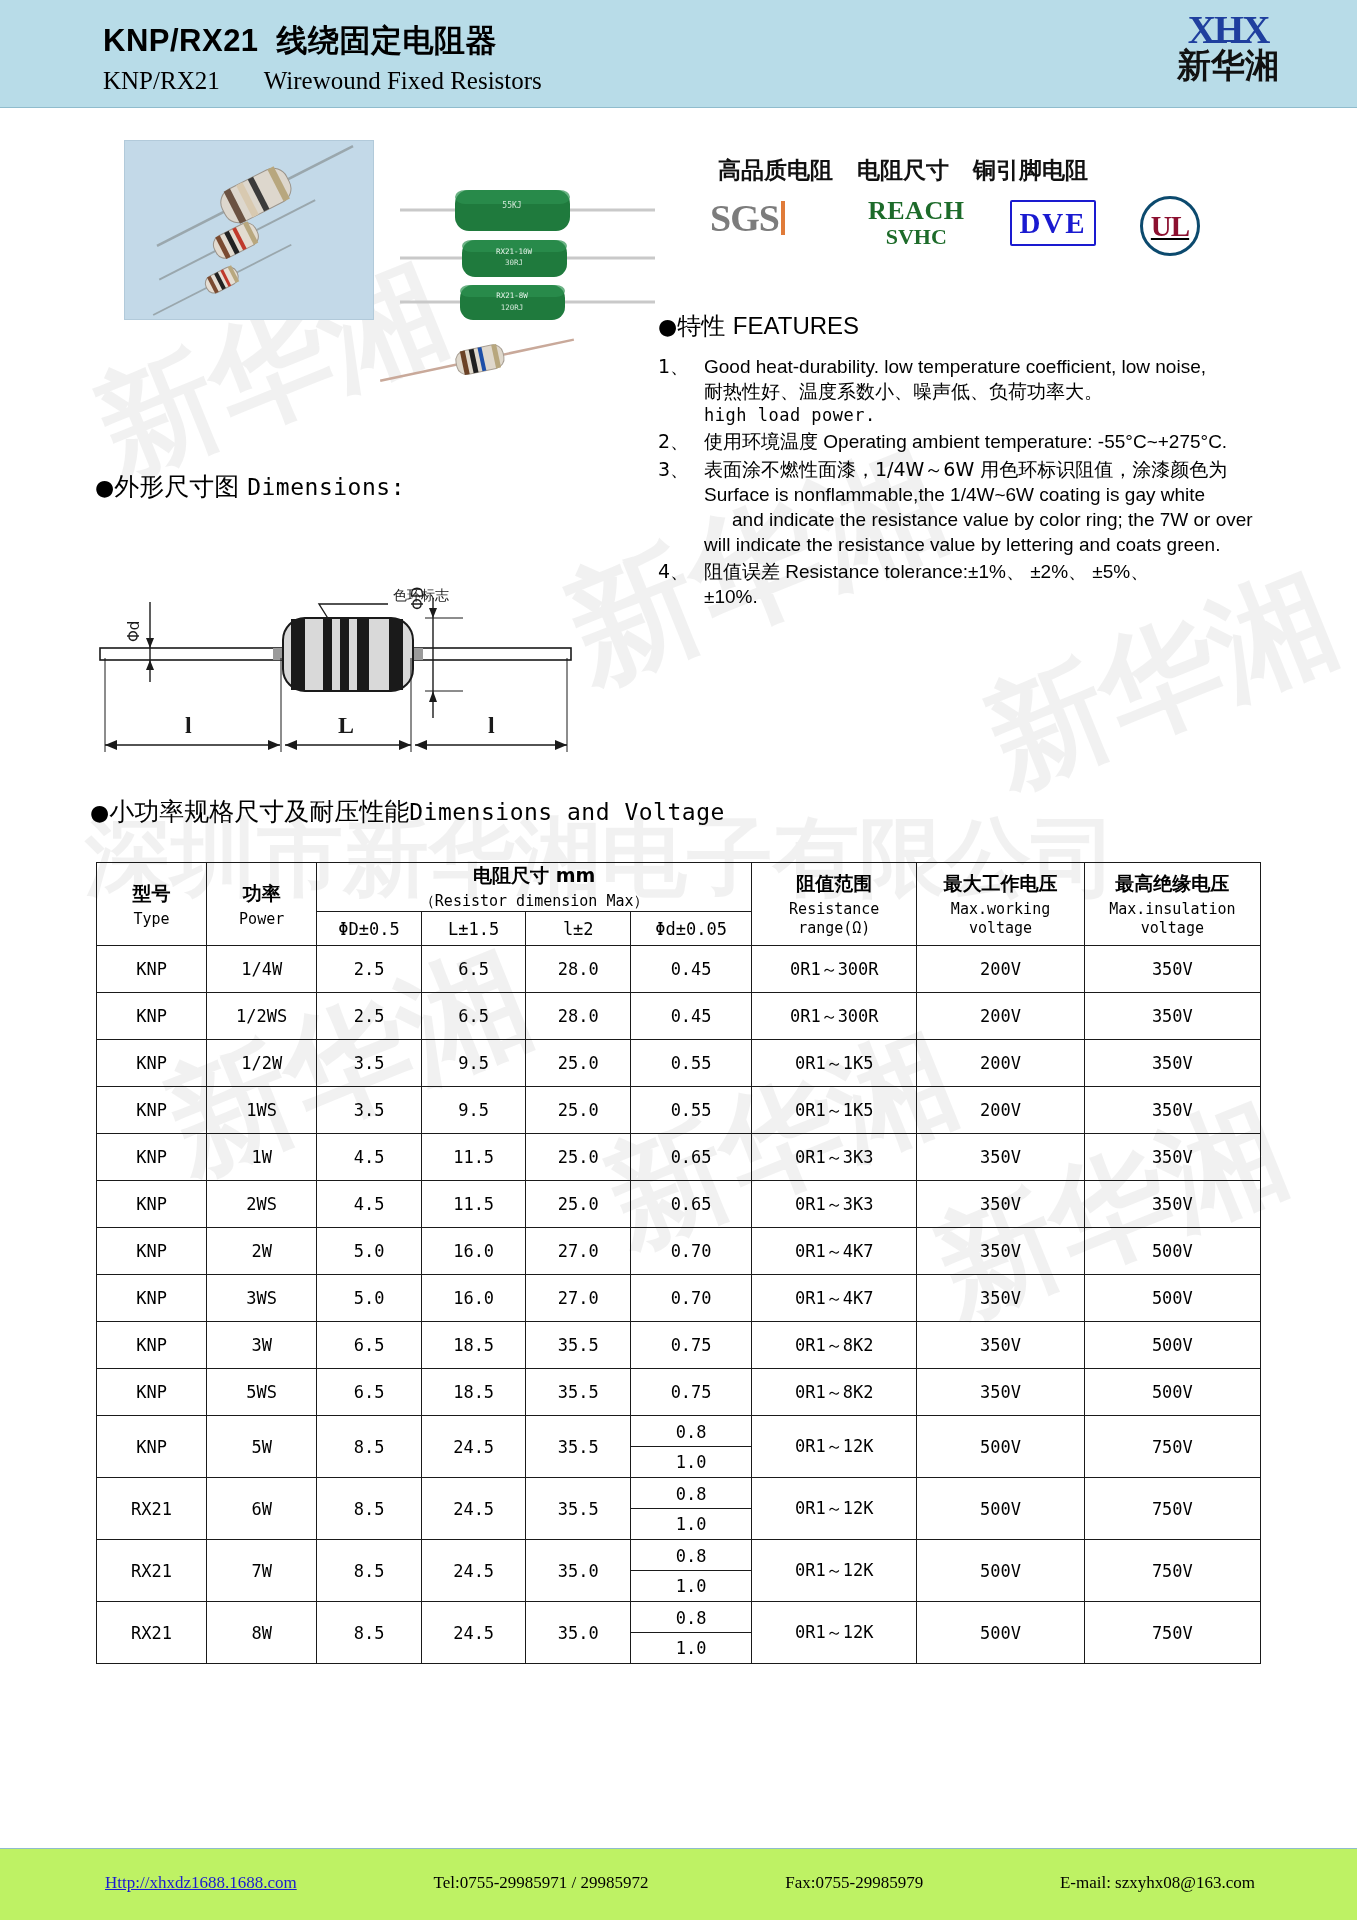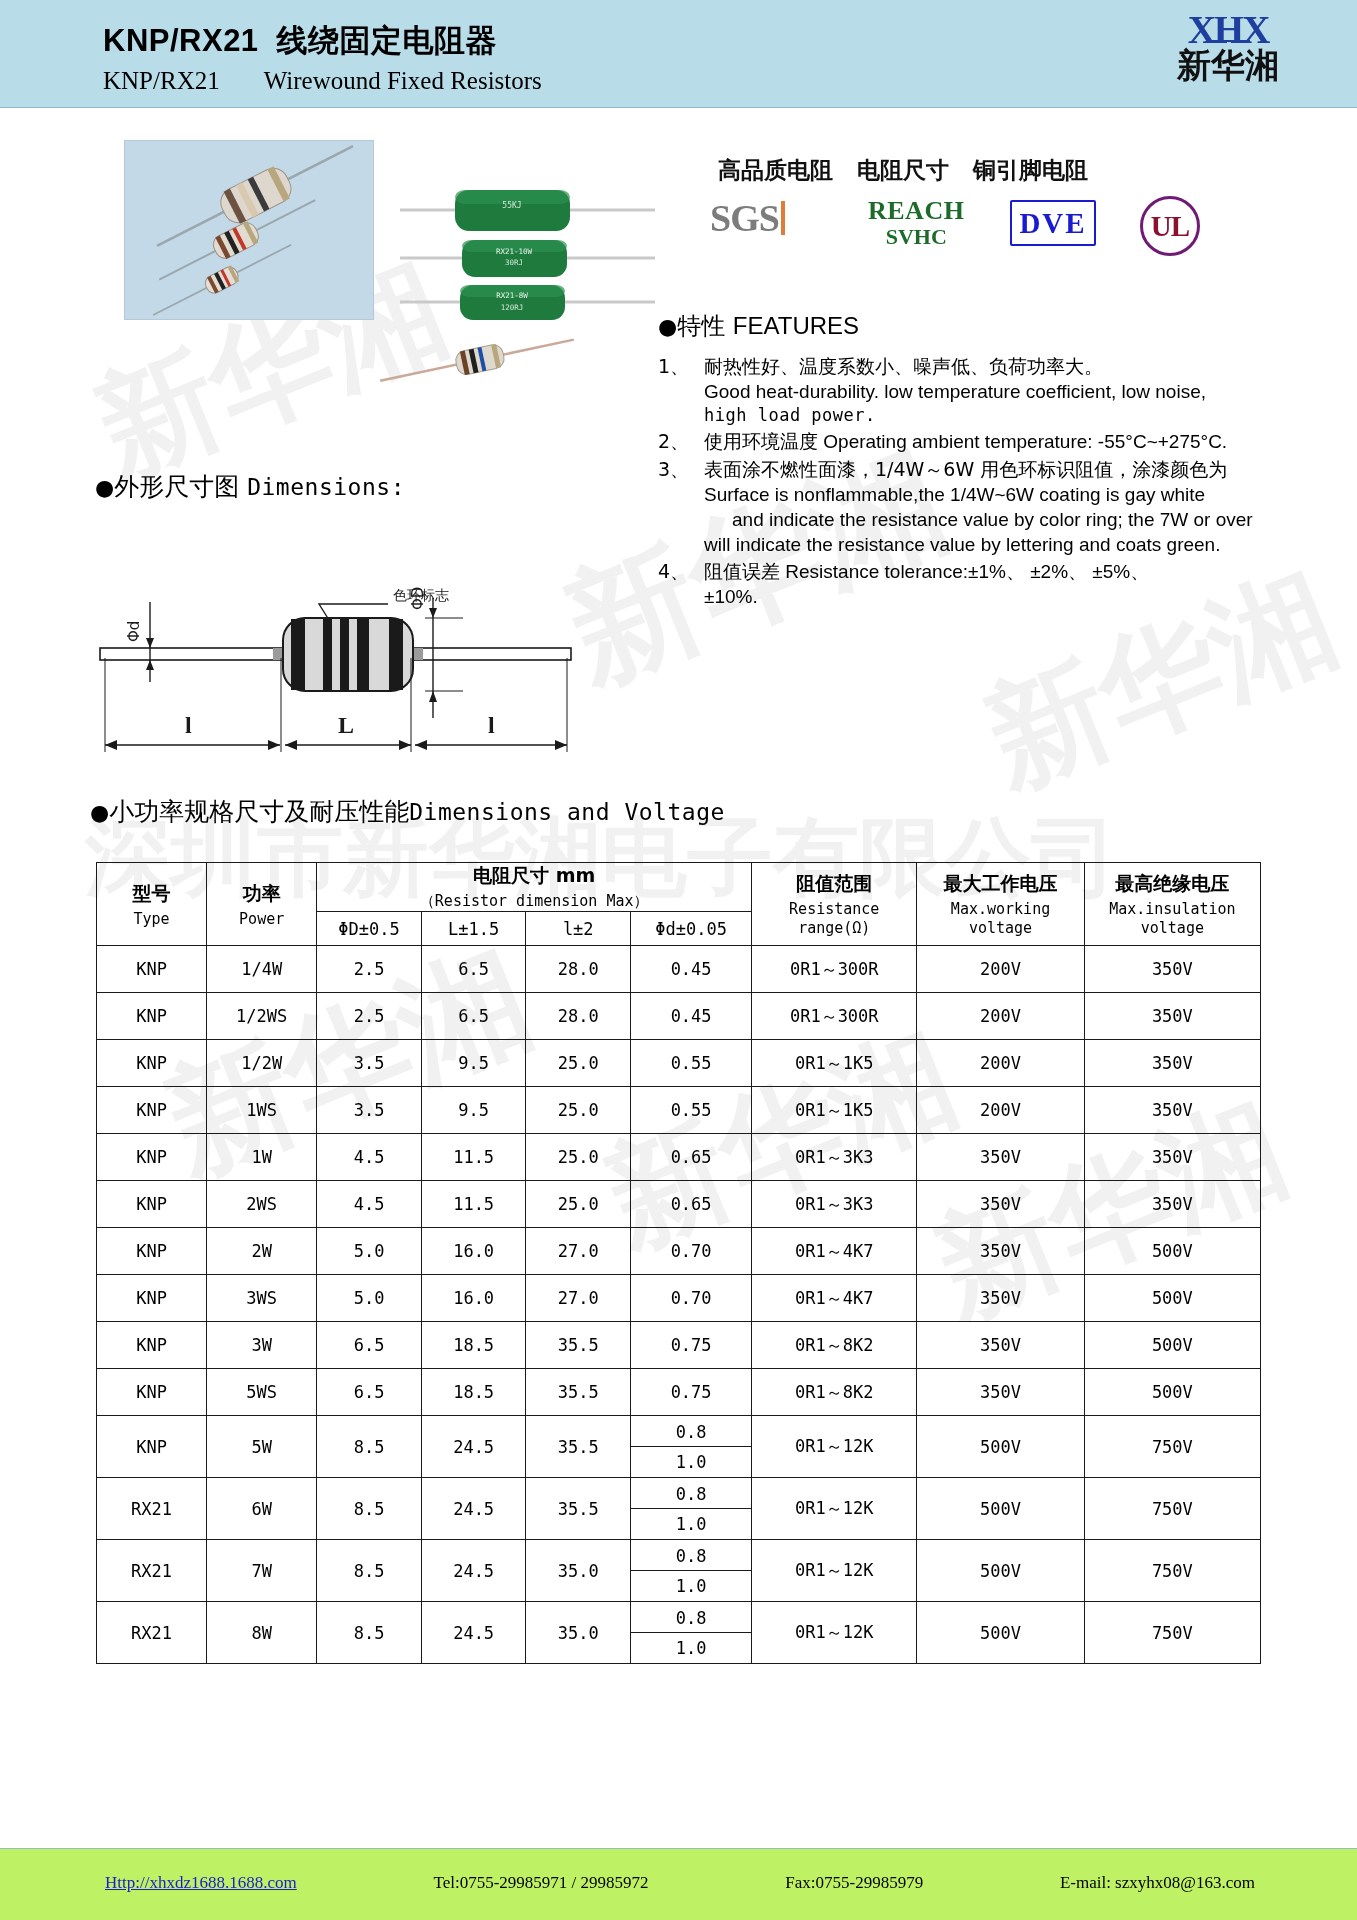--- a/index.html
+++ b/index.html
@@ -86,22 +86,22 @@
   }
   .badge-vde {
     left:300px; top:4px; width:86px; height:46px; border:2.5px solid #1a1ad0;
     border-radius:2px; position:absolute;
   }
   .badge-vde .dve {
     font-family:"Liberation Serif", serif; font-weight:bold; font-size:29px;
     color:#1a1ad0; text-align:center; line-height:42px; letter-spacing:2px;
   }
   .badge-ul {
-    left:430px; top:0; width:60px; height:60px; border:3px solid #701a75;
-    border-radius:50%; position:absolute;
+    left:430px; top:0; width:60px; height:60px; border:3px solid #0c4a6e;
+    border-radius:50%; position:absolute;text-decoration:underline;
   }
   .badge-ul .ul {
     font-family:"Liberation Serif", serif; font-weight:bold; font-size:29px;
     color:#8c1030; text-align:center; line-height:55px; letter-spacing:-1px;
   }
 
   
   .features { position:absolute; left:658px; top:310px; width:640px; }
   .sec-head {
     font-family:"DejaVu Sans", sans-serif; font-size:24px; color:#000;
@@ -288,22 +288,22 @@
 
 <div class="features">
   <div class="sec-head">
     <span class="bullet">●</span><span class="cnt">特性</span>
     <span class="en">FEATURES</span>
   </div>
 
   <div class="feat-item">
     <div class="feat-num cnt">1、</div>
     <div class="feat-body">
+      <span class="ind ent">Good heat-durability. low temperature coefficient, low noise,</span>
       <span class="ind cnt">耐热性好、温度系数小、噪声低、负荷功率大。</span>
-      <span class="ind ent">Good heat-durability. low temperature coefficient, low noise,</span>
       <span class="ind mono">high load power.</span>
     </div>
   </div>
 
   <div class="feat-item">
     <div class="feat-num cnt">2、</div>
     <div class="feat-body">
       <span class="cnt">使用环境温度</span>
       <span class="ent">Operating ambient temperature: -55°C~+275°C.</span>
     </div>

